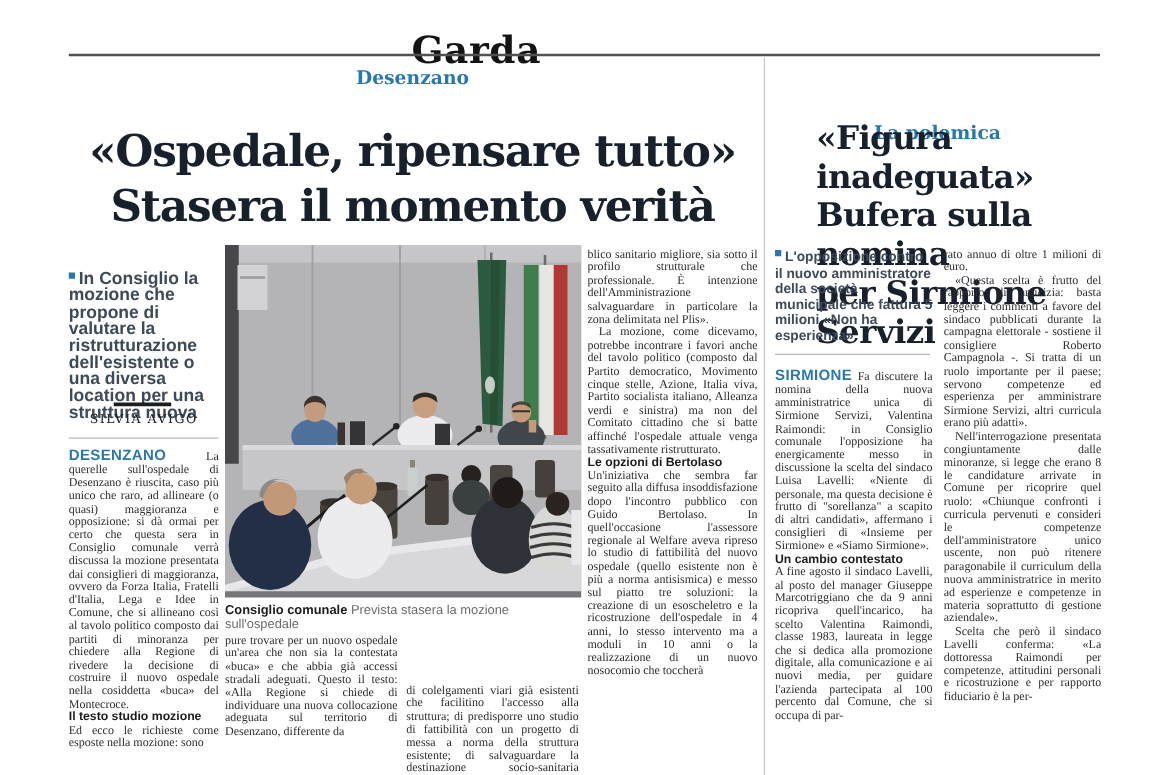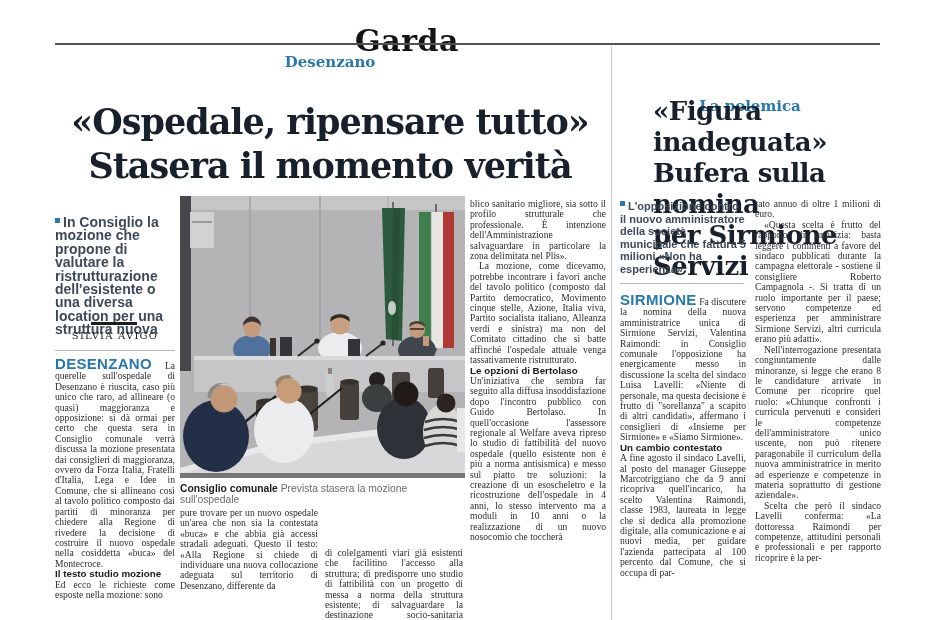--- a/index.html
+++ b/index.html
@@ -4,21 +4,21 @@
 <style>
   html,body{margin:0;padding:0;}
   body{
     width:930px;height:620px;position:relative;background:#ffffff;overflow:hidden;
     font-family:"Liberation Serif",serif;color:#2b2b2b;
   }
   .abs{position:absolute;}
   
   .section-title{
     top:2px;left:0;width:762px;text-align:center;
-    font:bold 30px/38px "DejaVu Serif",serif;color:#131313;letter-spacing:.5px;padding-left:26px;
+    font:bold 30px/38px "DejaVu Serif",serif;color:#131313;letter-spacing:.5px;
   }
   .top-rule{top:43px;left:55px;width:825px;height:2px;background:#515151;}
   .vdivider{top:46px;left:611px;width:1px;height:574px;background:#c9c9c9;}
   
   .kicker{font:bold 15px "DejaVu Serif",serif;color:#2878ae;}
   .kicker-left{top:53px;left:55px;width:550px;text-align:center;}
   .kicker-right{top:53px;left:620px;width:260px;text-align:center;margin-top:44px;}
   .headline-left{
     top:71px;left:35px;width:590px;text-align:center;
     font:bold 35px/44px "DejaVu Serif",serif;color:#18202b;letter-spacing:-1px;
@@ -41,21 +41,21 @@
   
   .col{font-size:9.6px;line-height:10.4px;text-align:justify;color:#2d2d2d;overflow:hidden;}
   .col p{margin:0;}
   .col p.indent{text-indent:9px;}
   .col1L{top:359px;left:55px;width:120px;height:261px;}
   .col2L{top:508px;left:180px;width:138px;height:112px;}
   .col3L{top:508px;left:325px;width:138px;height:112px;margin-top:40px;}
   .col4L{top:199px;left:470px;width:136px;height:421px;}
   .col1R{top:295px;left:620px;width:126px;height:325px;}
   .col2R{top:199px;left:755px;width:126px;height:421px;}
-  .lead{font-family:"Liberation Sans",sans-serif;font-weight:bold;font-size:15px;
+  .lead{font-family:"Liberation Sans",sans-serif;font-weight:bold;font-size:12px;
     color:#2878ae;letter-spacing:.3px;}
   .subhead{font-family:Liberation Sans, sans-serif;font-weight:bold;font-size:9.8px;
     color:#1c1c1c;margin:6px 0 1px 0;text-align:left;}
   
   .photo{top:196px;left:180px;width:285px;height:282px;background:#b7b7b9;}
   .photo svg{display:block;}
   .caption{top:483px;left:180px;width:285px;
     font-family:"Liberation Sans",sans-serif;font-size:10.3px;color:#6b6b6b;}
   .caption b{color:#1c1c1c;}
 </style>
@@ -214,15 +214,15 @@
   <div class="abs col col1R">
     <p><span class="lead">SIRMIONE</span>
       <span>Fa discutere la nomina della nuova amministratrice unica di Sirmione Servizi, Valentina Raimondi: in Consiglio comunale l'opposizione ha energicamente messo in discussione la scelta del sindaco Luisa Lavelli: «Niente di personale, ma questa decisione è frutto di "sorellanza" a scapito di altri candidati», affermano i consiglieri di «Insieme per Sirmione» e «Siamo Sirmione».</span></p>
     <p class="subhead">Un cambio contestato</p>
     <p>A fine agosto il sindaco Lavelli, al posto del manager Giuseppe Marcotriggiano che da 9 anni ricopriva quell'incarico, ha scelto Valentina Raimondi, classe 1983, laureata in legge che si dedica alla promozione digitale, alla comunicazione e ai nuovi media, per guidare l'azienda partecipata al 100 percento dal Comune, che si occupa di par-</p>
   </div>
   <div class="abs col col2R">
     <p>rato annuo di oltre 1 milioni di euro.</p>
     <p class="indent">«Questa scelta è frutto del rapporto di amicizia: basta leggere i commenti a favore del sindaco pubblicati durante la campagna elettorale - sostiene il consigliere Roberto Campagnola -. Si tratta di un ruolo importante per il paese; servono competenze ed esperienza per amministrare Sirmione Servizi, altri curricula erano più adatti».</p>
     <p class="indent">Nell'interrogazione presentata congiuntamente dalle minoranze, si legge che erano 8 le candidature arrivate in Comune per ricoprire quel ruolo: «Chiunque confronti i curricula pervenuti e consideri le competenze dell'amministratore unico uscente, non può ritenere paragonabile il curriculum della nuova amministratrice in merito ad esperienze e competenze in materia soprattutto di gestione aziendale».</p>
-    <p class="indent">Scelta che però il sindaco Lavelli conferma: «La dottoressa Raimondi per competenze, attitudini personali e professionali e per rapporto ricoprire è la per-</p>
+    <p class="indent">Scelta che però il sindaco Lavelli conferma: «La dottoressa Raimondi per competenze, attitudini personali e ricostruzione e per rapporto fiduciario è la per-</p>
   </div>
 </section>
 
 </body></html>

